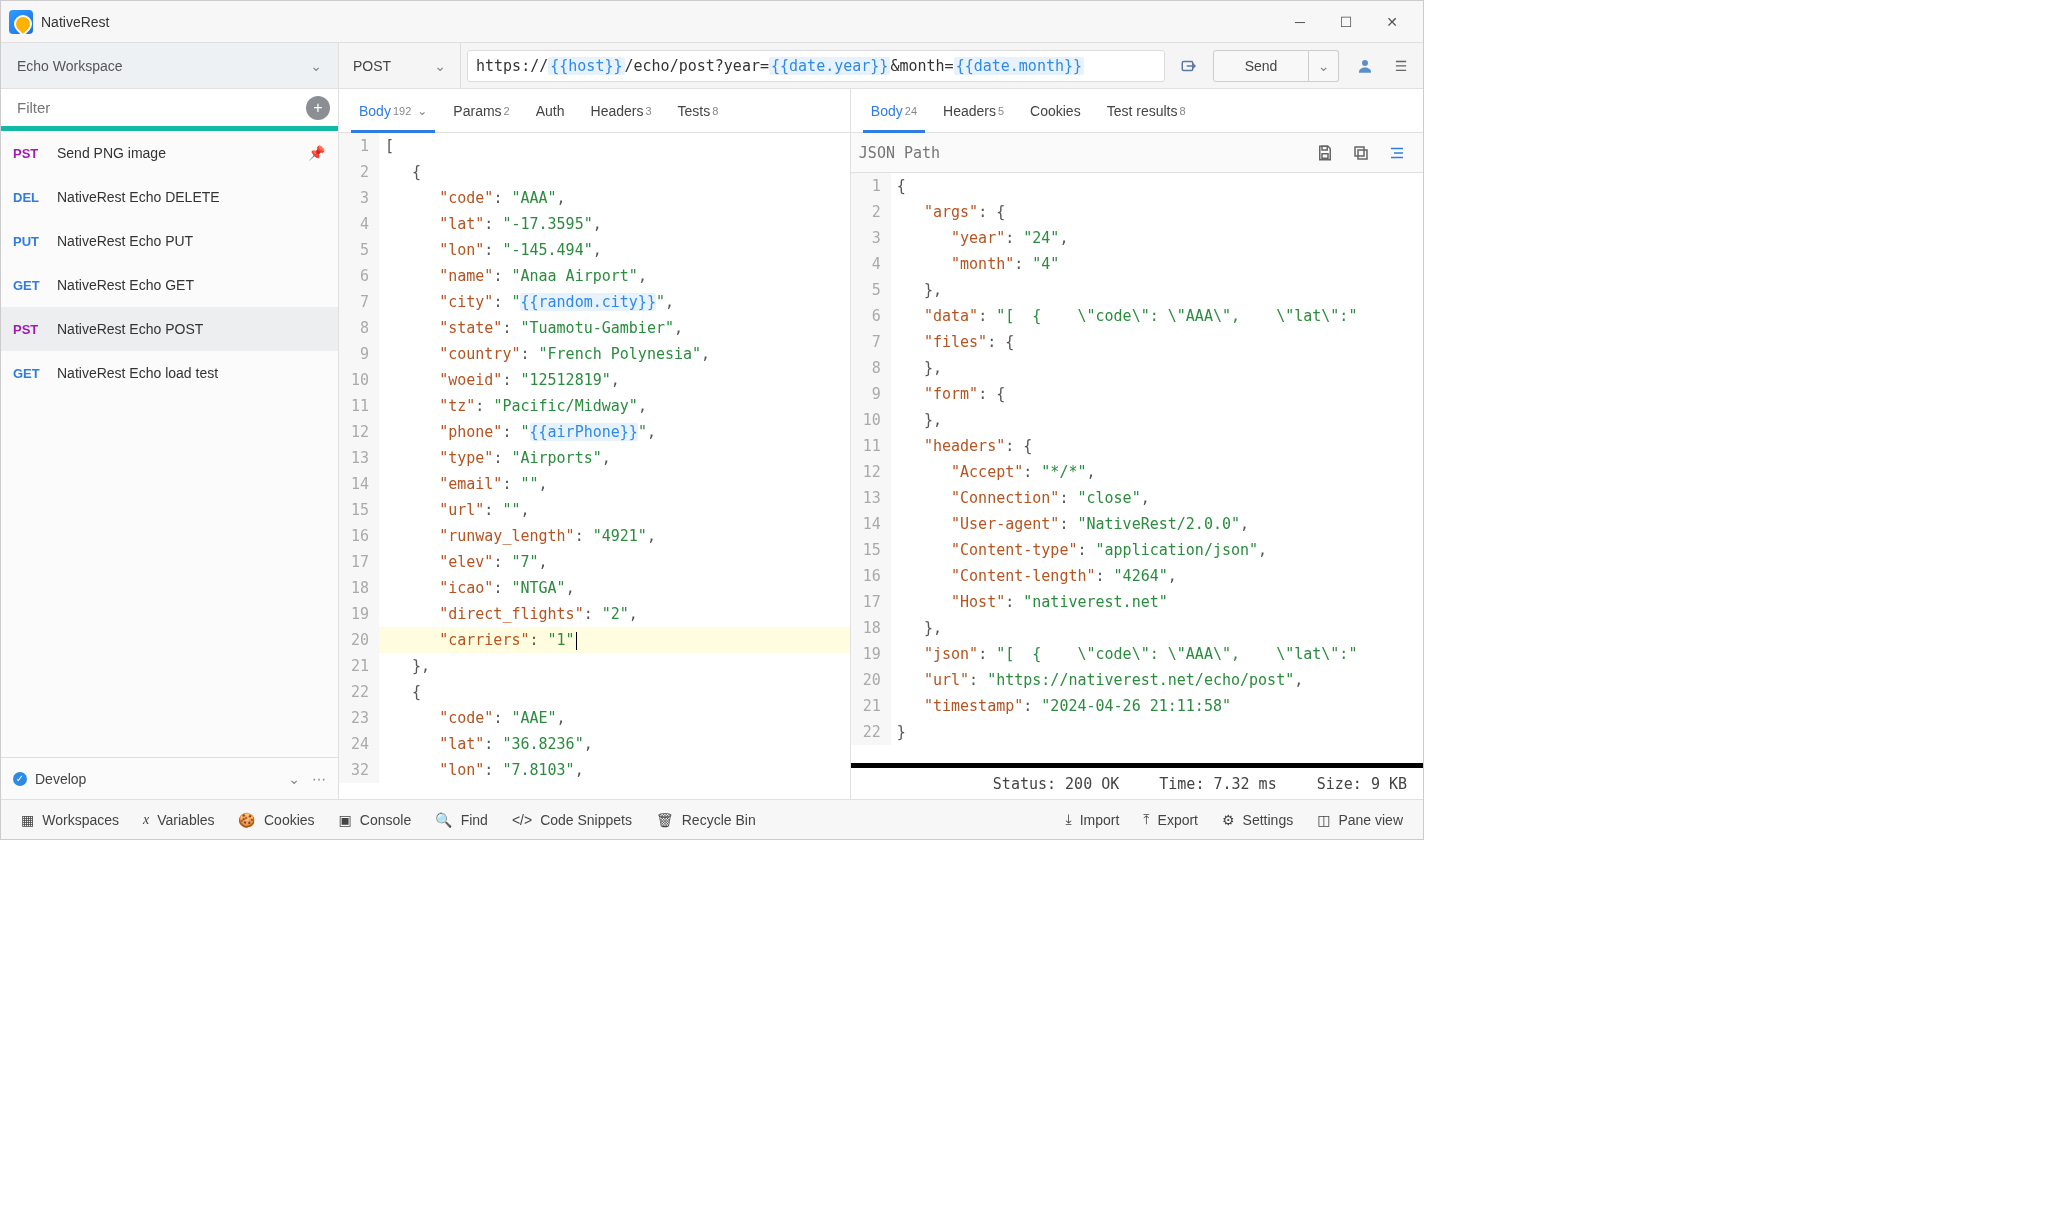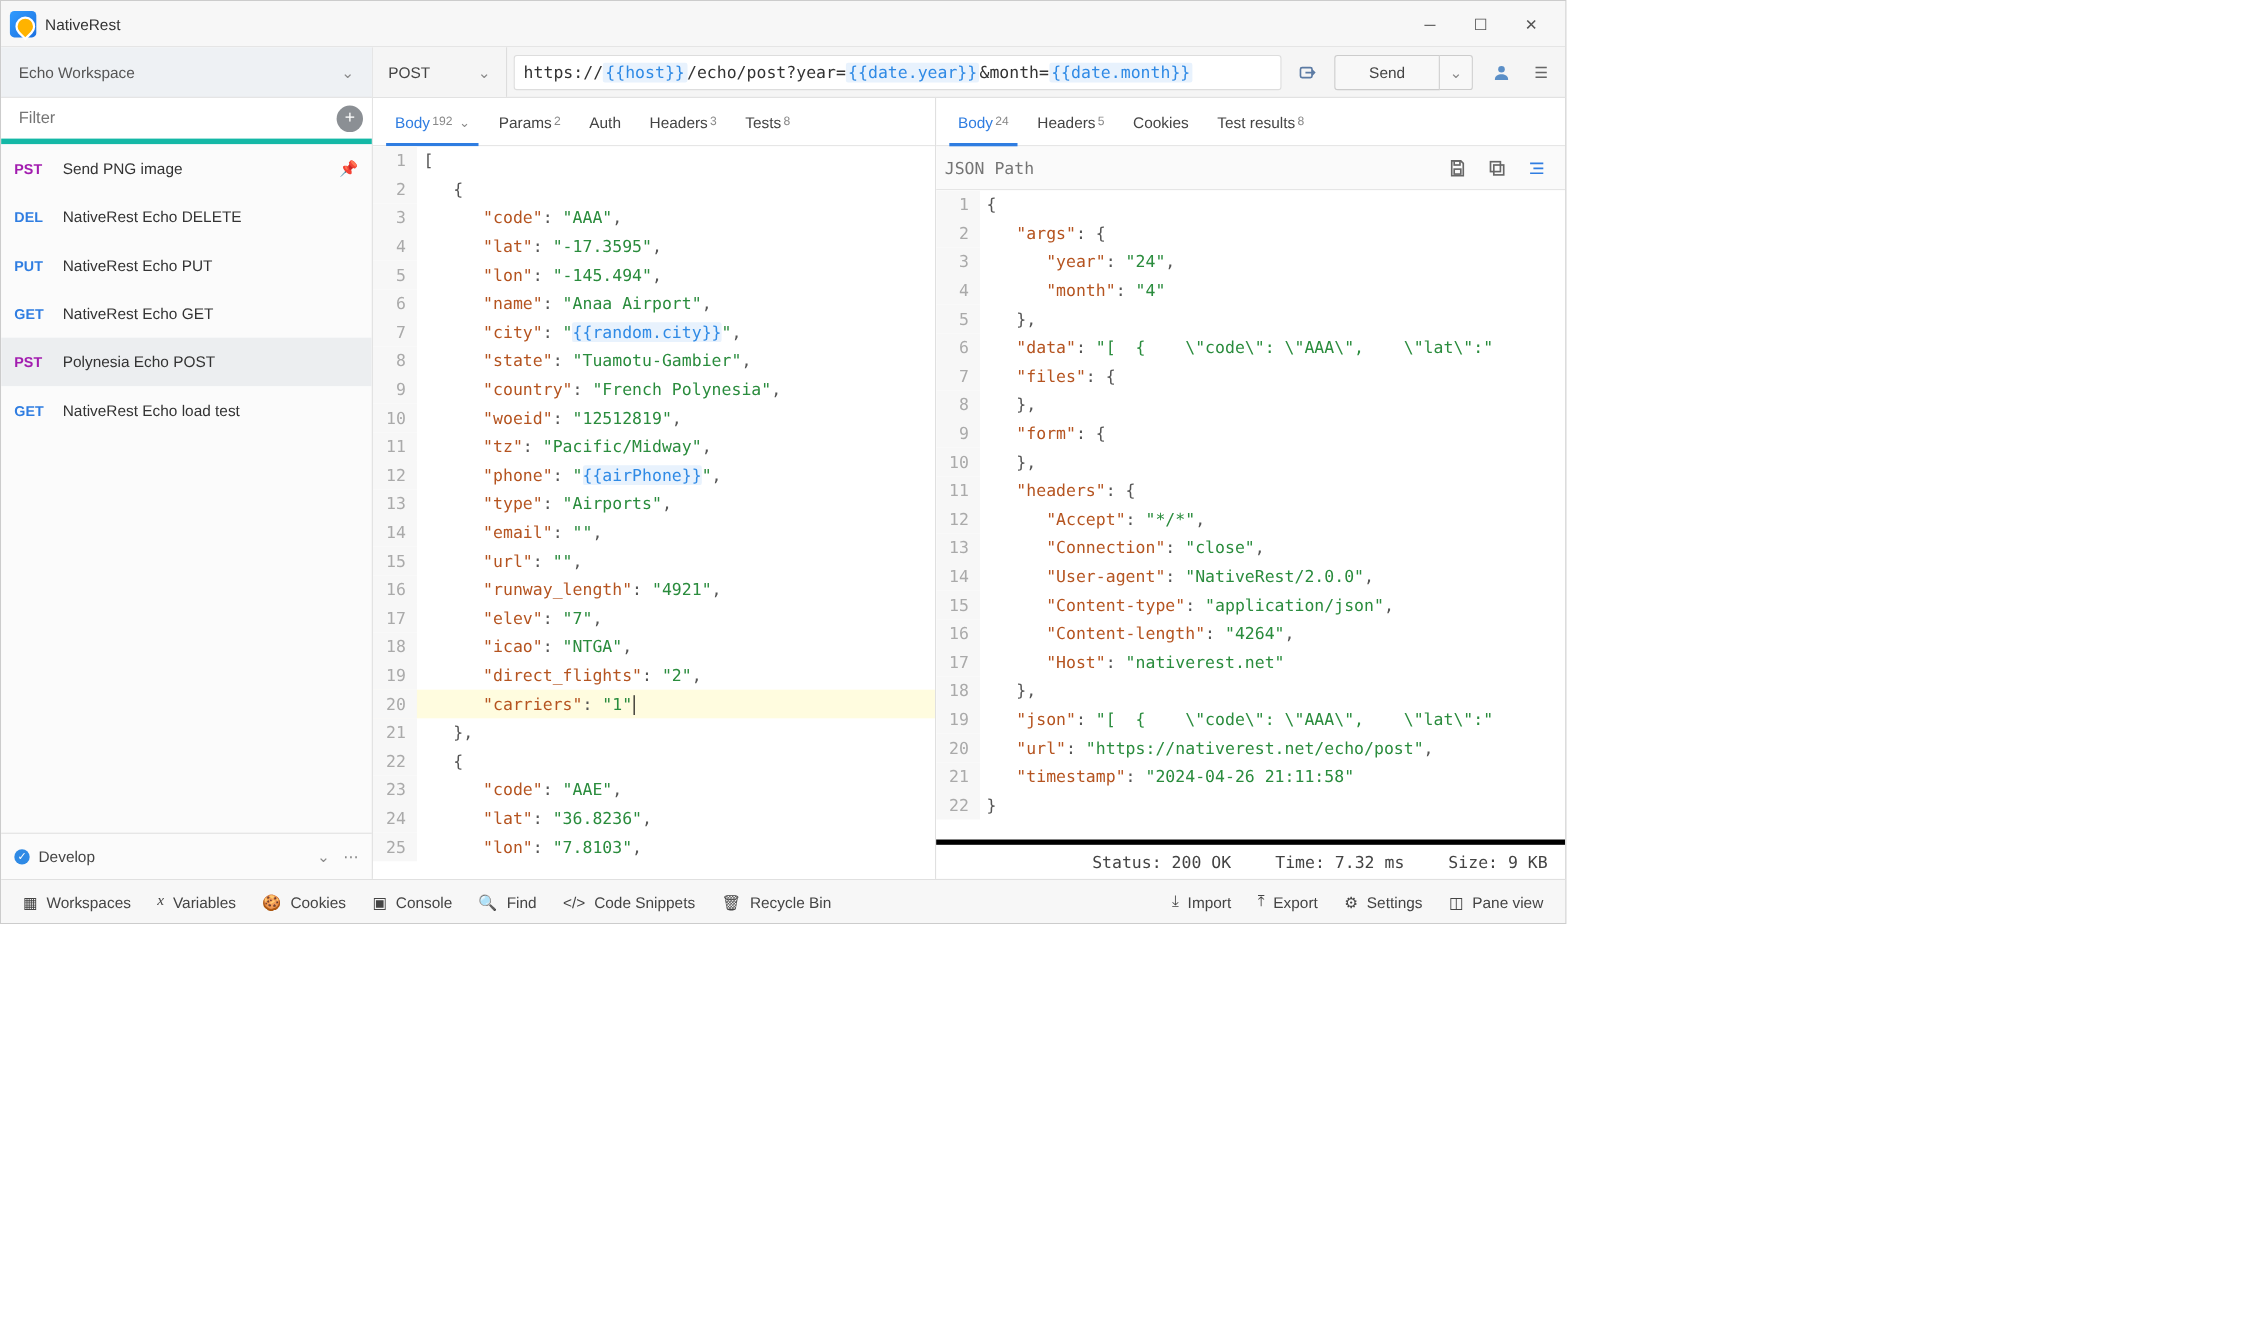--- a/index.html
+++ b/index.html
@@ -103,21 +103,21 @@
         <div class="reqitem">
           <span class="reqmethod m-PUT">PUT</span>
     <span class="reqname">NativeRest Echo PUT</span>
     </div>
         <div class="reqitem">
           <span class="reqmethod m-GET">GET</span>
     <span class="reqname">NativeRest Echo GET</span>
     </div>
         <div class="reqitem active">
           <span class="reqmethod m-PST">PST</span>
-    <span class="reqname">Polynesia Echo POST</span>
+    <span class="reqname">NativeRest Echo POST</span>
     </div>
         <div class="reqitem">
           <span class="reqmethod m-GET">GET</span>
     <span class="reqname">NativeRest Echo load test</span>
     </div>
       </div>
     <div class="sidefoot">
       <span class="dot">✓</span>
       <span>Develop</span>
       <span class="chev">⌄</span>
@@ -274,21 +274,21 @@
             </div>
             <div class="eline">
               <div class="lno">23</div>
               <div class="code">      <span class="k">"code"</span><span class="p">: </span><span class="s">"AAE"</span><span class="p">,</span></div>
             </div>
             <div class="eline">
               <div class="lno">24</div>
               <div class="code">      <span class="k">"lat"</span><span class="p">: </span><span class="s">"36.8236"</span><span class="p">,</span></div>
             </div>
             <div class="eline">
-              <div class="lno">25</div>
+              <div class="lno">32</div>
               <div class="code">      <span class="k">"lon"</span><span class="p">: </span><span class="s">"7.8103"</span><span class="p">,</span></div>
             </div>
           </div>
       </div>
 
       <div class="pane right">
         <div class="tabs" id="resptabs">
             <div class="tab active">
               <span>Body</span>
               <sup>24</sup>

